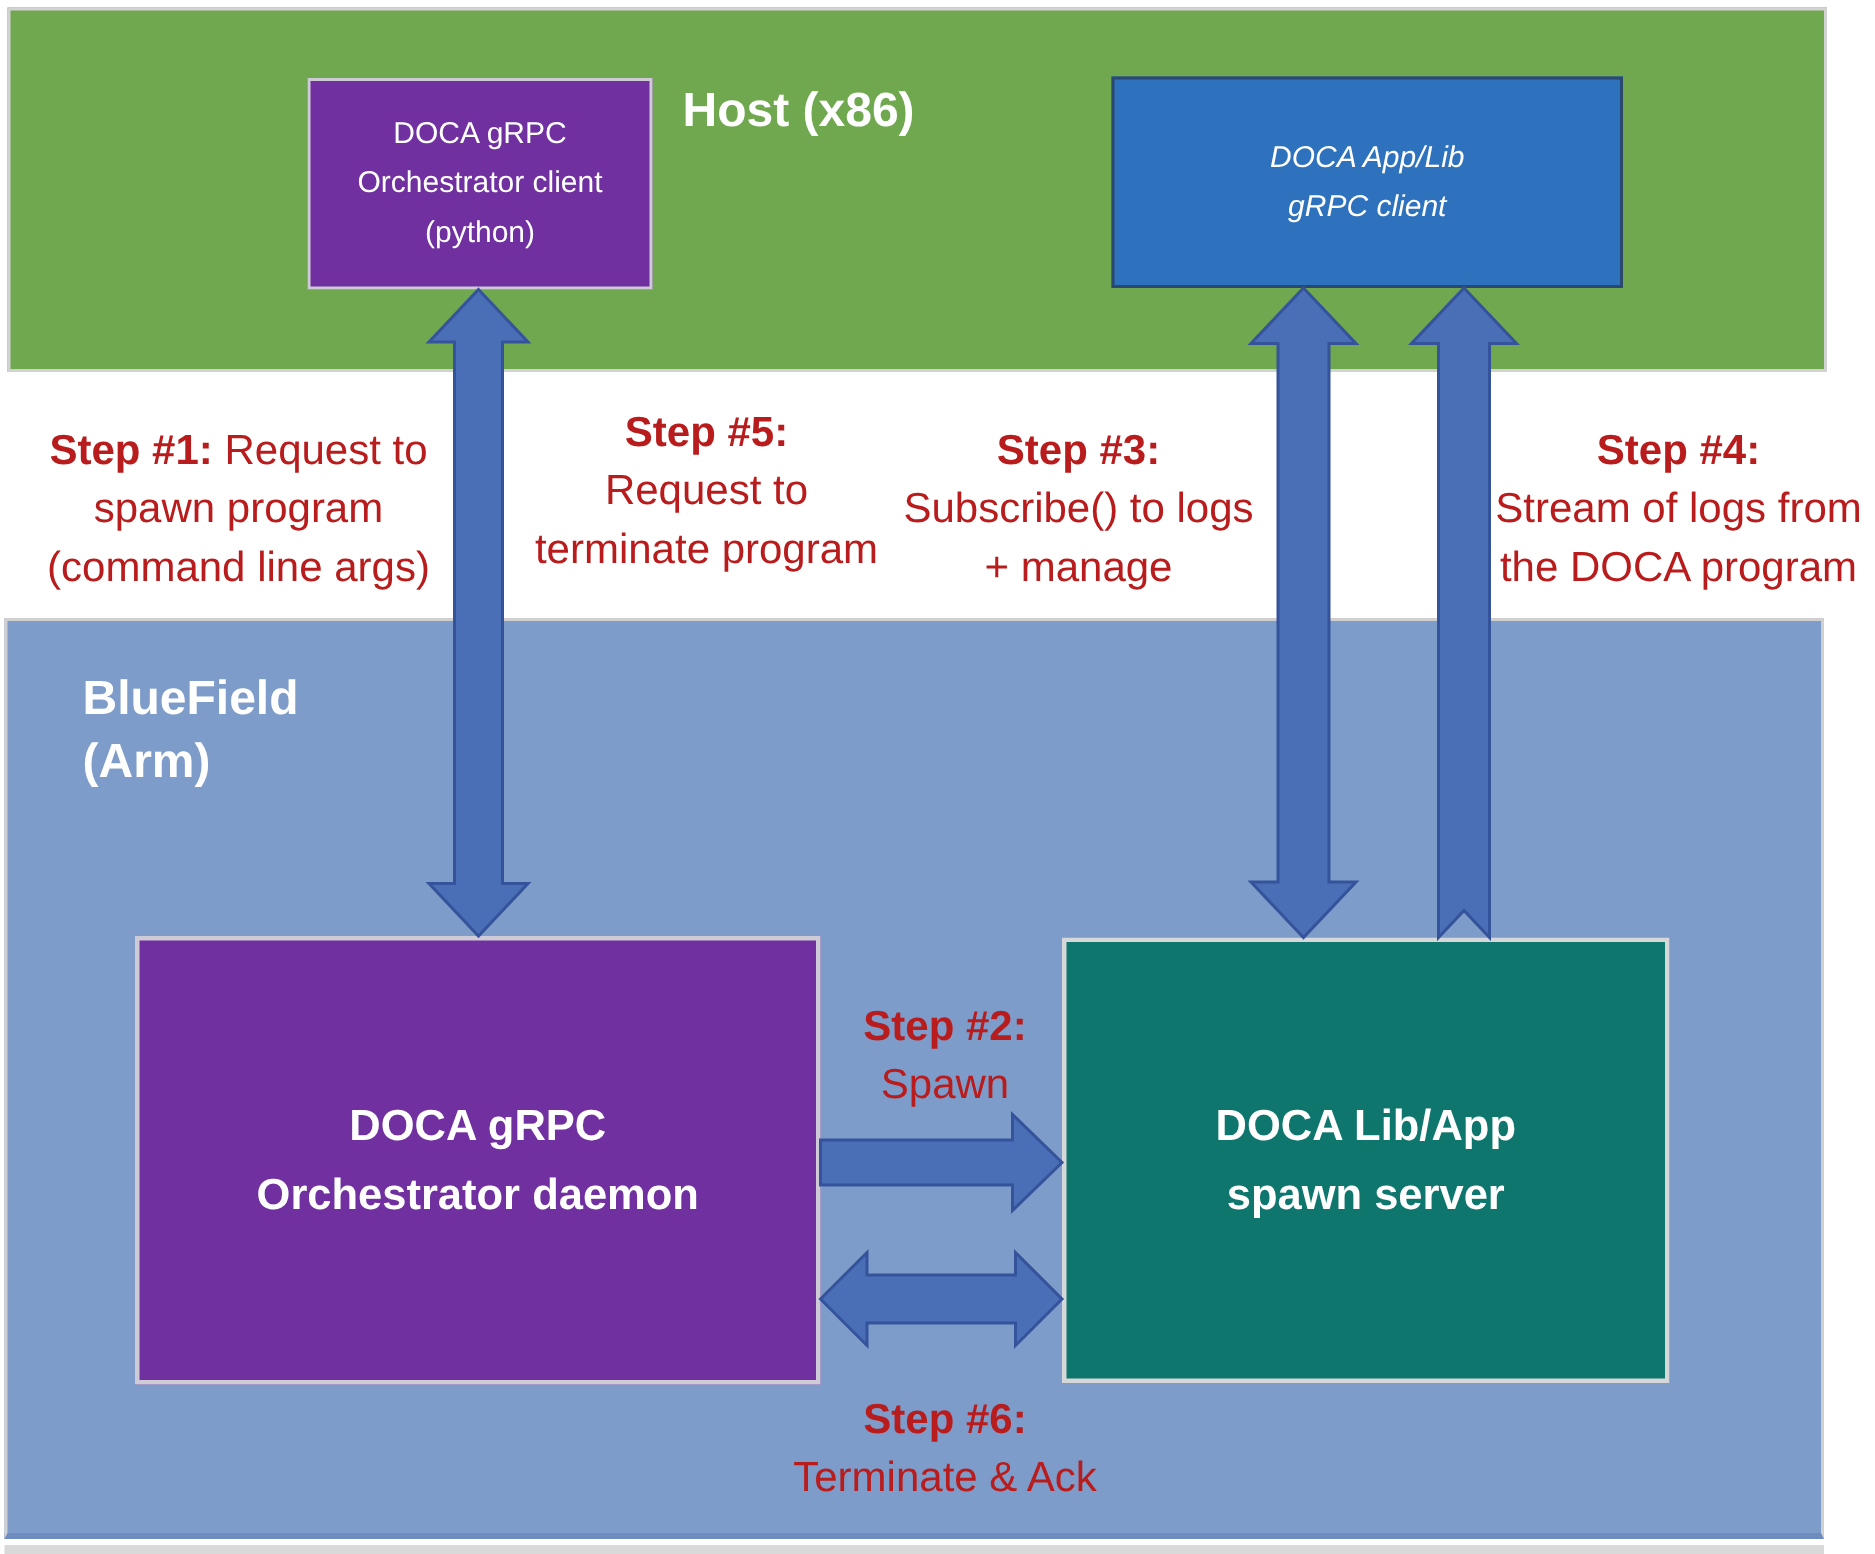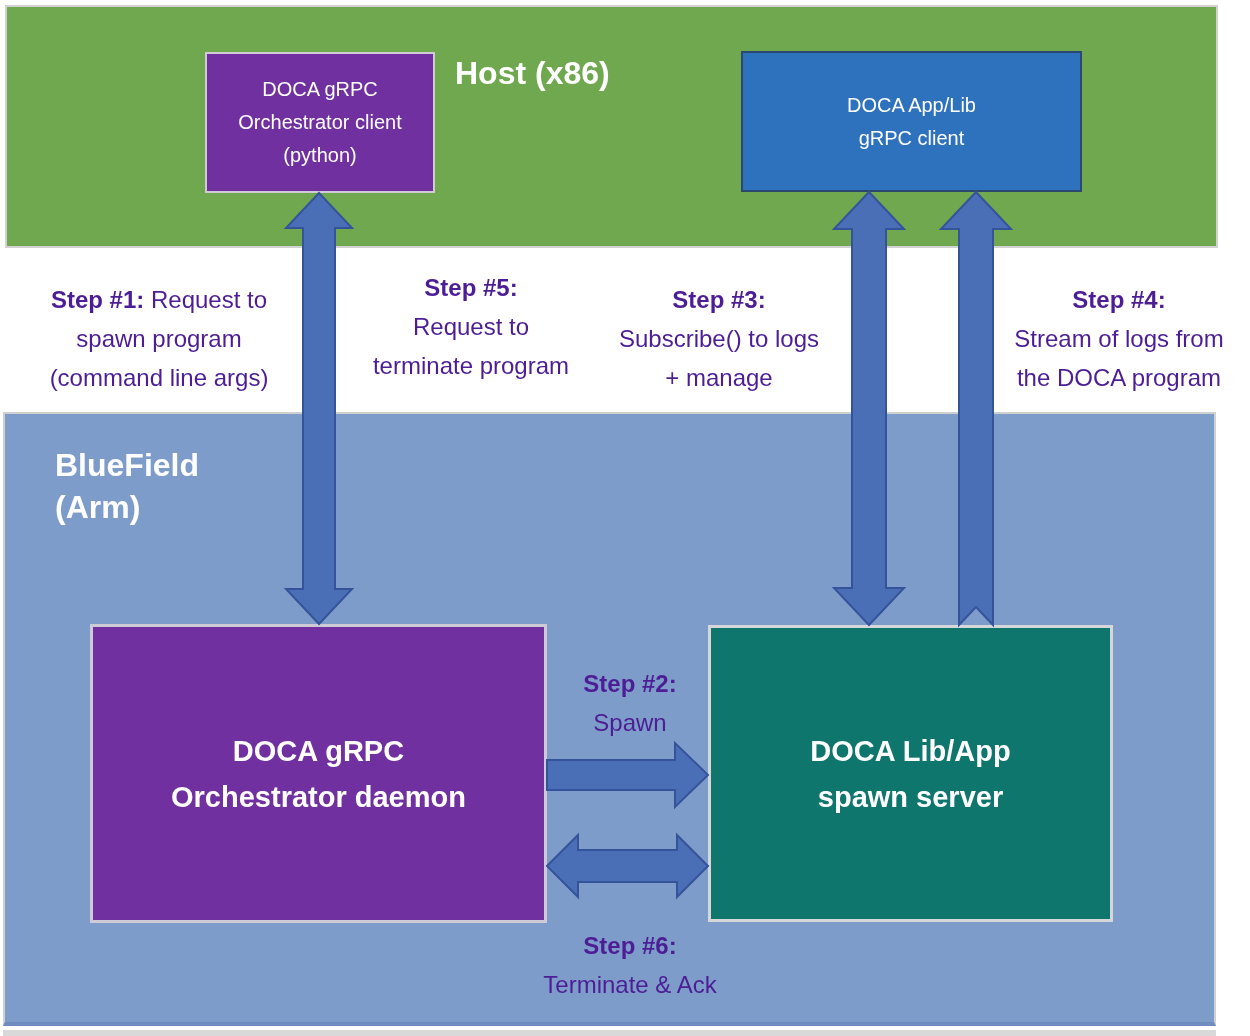--- a/index.html
+++ b/index.html
@@ -11,25 +11,25 @@
   .abs{position:absolute;box-sizing:border-box;}
   
   .band-host{left:5px;top:5px;width:1213px;height:243px;background:#70A84F;border:2px solid #D2D2D2;}
   .band-bluefield{left:3px;top:412px;width:1213px;height:614px;background:#7E9CC9;border:2px solid #D0D0D0;border-bottom:4px solid #6E8CBE;}
   .strip-gray{left:3px;top:1030px;width:1213px;height:6px;background:#D9D9D9;}
   .band-title{color:#ffffff;font-weight:bold;font-size:32px;text-align:left;line-height:42px;}
   
   .node{display:flex;align-items:center;justify-content:center;text-align:center;color:#ffffff;}
   .node .inner{width:100%;}
   .box-client-purple{left:205px;top:52px;width:230px;height:141px;background:#7030A0;border:2px solid #CFCBD6;font-size:20px;line-height:33px;}
-  .box-client-blue{left:741px;top:51px;width:341px;height:141px;background:#2E71BD;border:2px solid #2B4870;font-size:20px;line-height:33px;}
+  .box-client-blue{left:741px;top:51px;width:341px;height:141px;background:#2E71BD;border:2px solid #2B4870;font-size:20px;line-height:33px;font-style:italic;}
   .box-daemon-purple{left:90px;top:624px;width:457px;height:299px;background:#7030A0;border:3px solid #CFCBD6;font-size:29px;line-height:46px;font-weight:bold;}
   .box-server-blue{left:708px;top:625px;width:405px;height:297px;background:#0f766e;border:3px solid #D6D7D9;font-size:29px;line-height:46px;font-weight:bold;}
   
-  .step{color:#4c1d95;font-size:24px;line-height:39px;text-align:center;}
+  .step{color:#b91c1c;font-size:28px;line-height:39px;text-align:center;}
   .step b{font-weight:bold;}
   #svg-arrows{left:0;top:0;width:1250px;height:1036px;pointer-events:none;}
   #svg-arrows polygon{fill:#4A6FB7;stroke:#35539B;stroke-width:2;}
 </style>
 </head>
 <body>
 
 <div id="canvas">
 
   <div class="abs band-host"></div>

